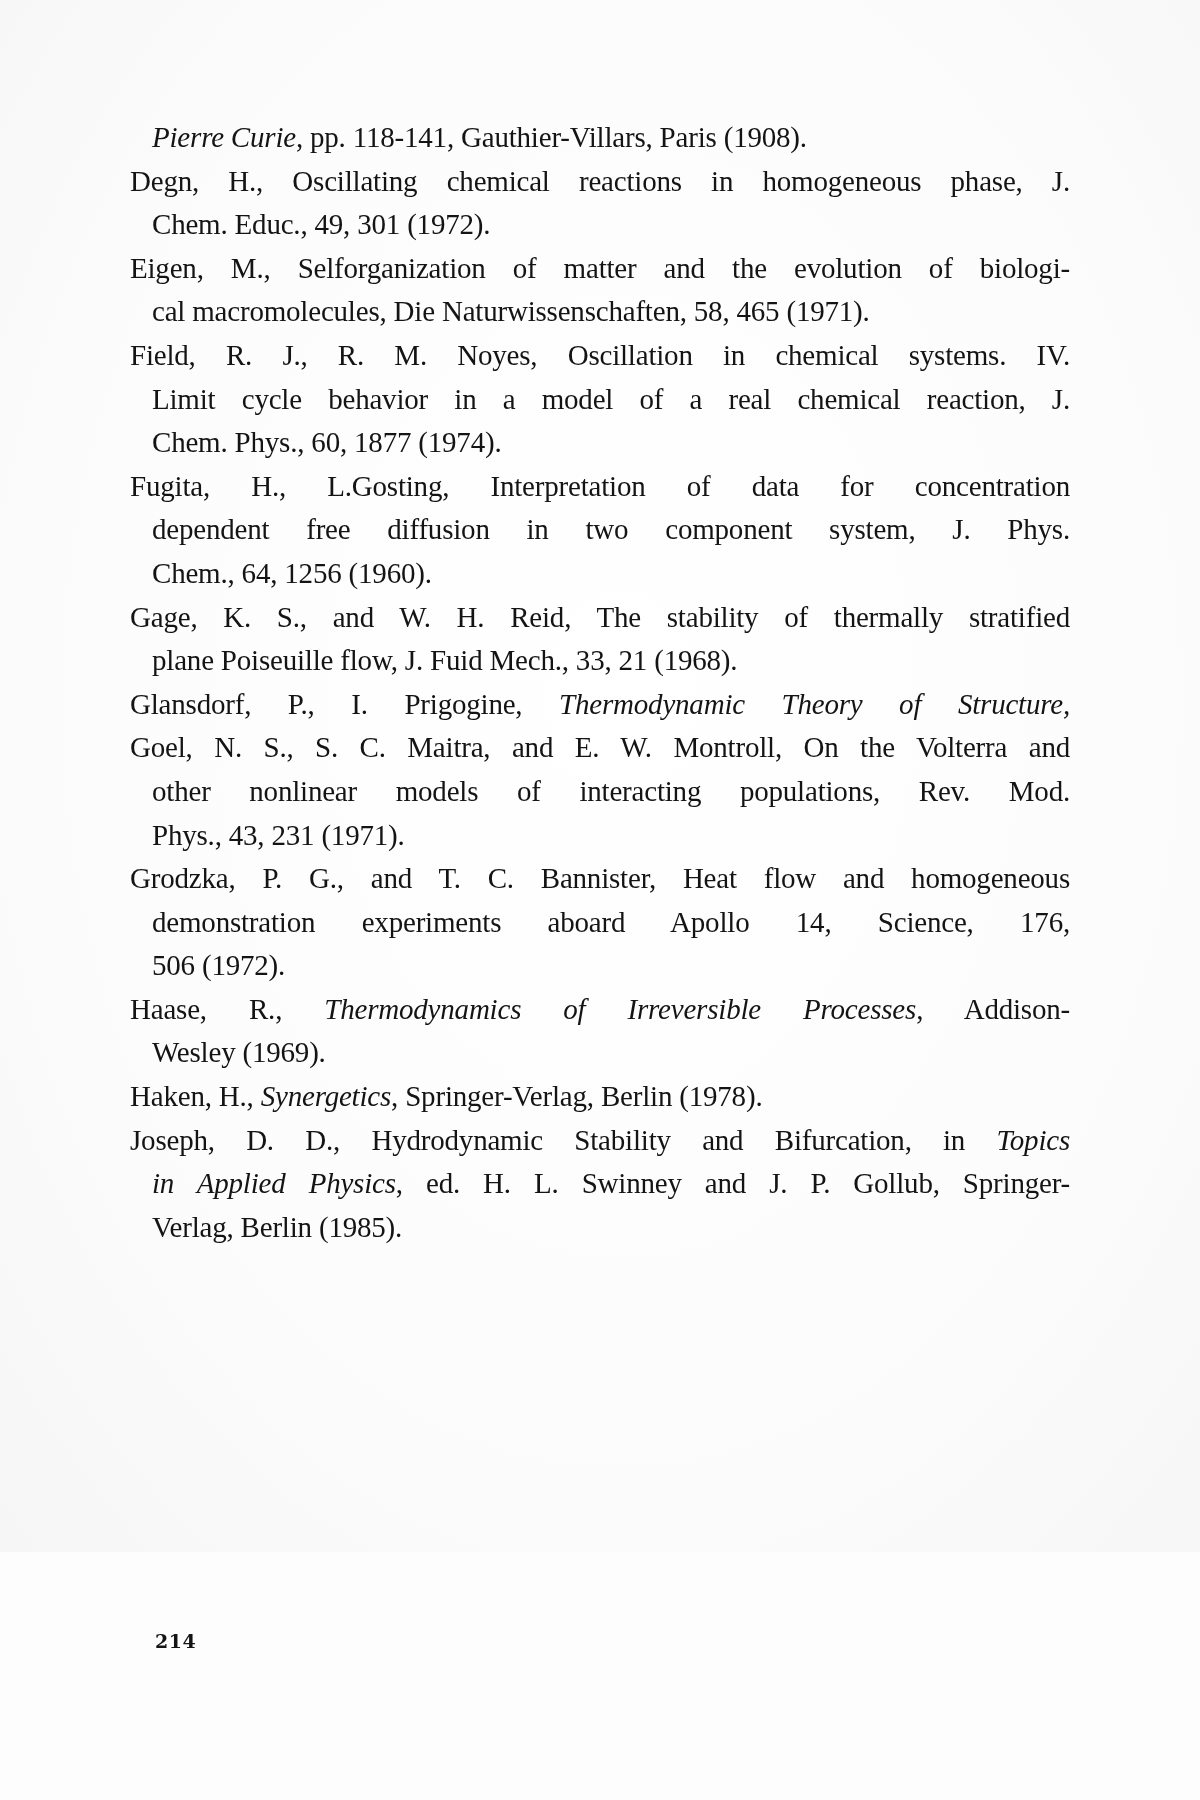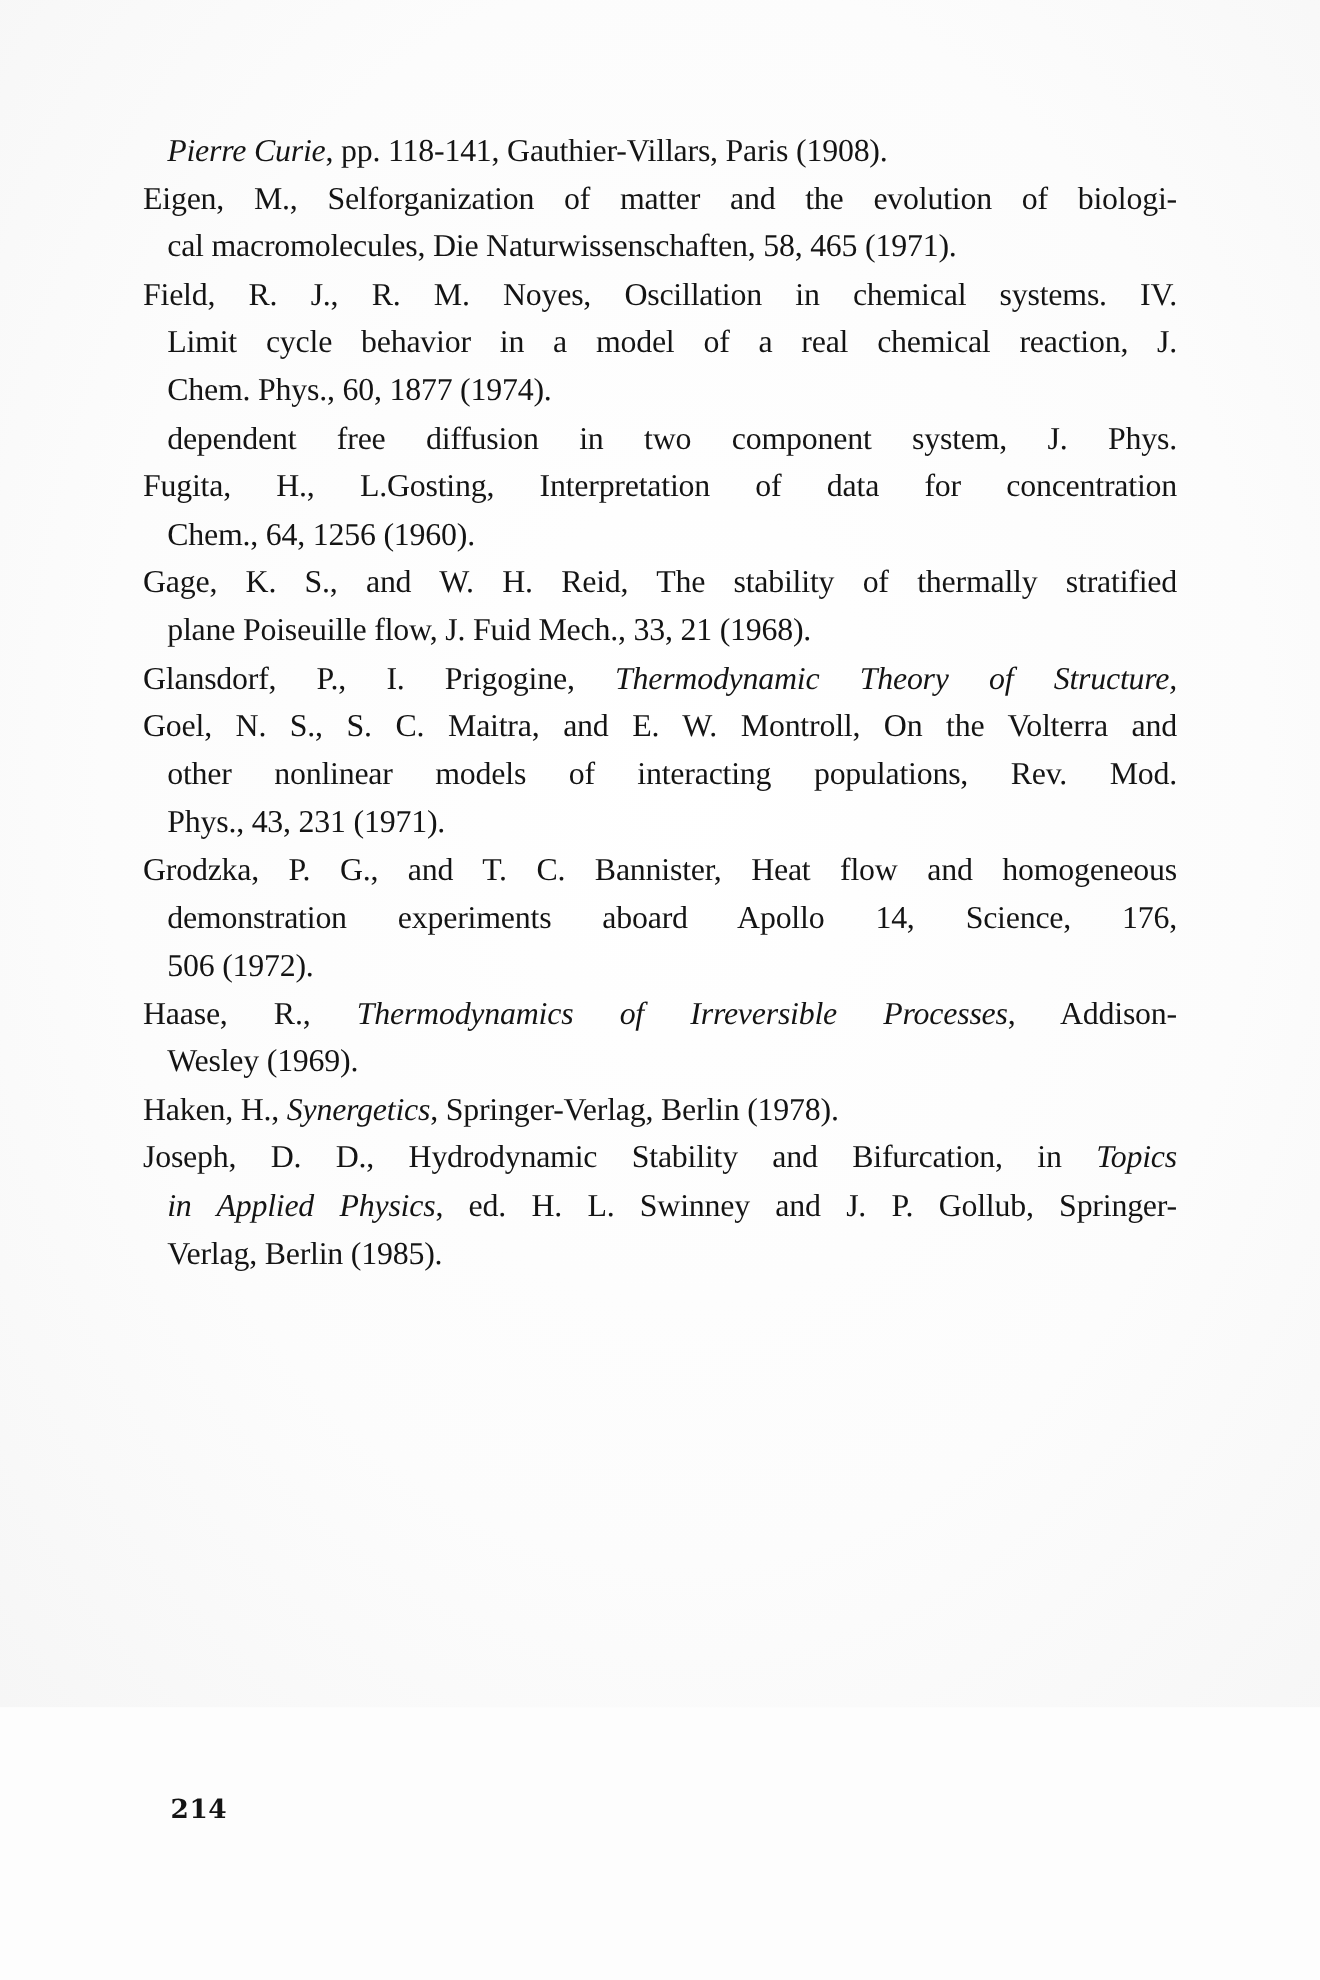--- a/index.html
+++ b/index.html
@@ -42,46 +42,50 @@
     }
     .line.first { padding-left: 0; }
     .line.cont  { padding-left: 22px; }
     .line.just  { text-align: justify; text-align-last: justify; width: 918px; }
     .line.first.just { width: 940px; }
     .it { font-style: italic; }
     .page-number {
       position: absolute;
       left: 155px;
       top: 1630px;
-      font-size: 24px;
+      font-size: 19px;
       font-weight: bold;
       letter-spacing: 0.5px;
       font-family: "DejaVu Serif", serif;
     }
   </style>
 </head>
 <body>
 
 <div class="page">
   <div class="refs" id="refs">
       <div class="entry">
         <span class="line cont"><span class="it">Pierre Curie</span><span>, pp. 118-141, Gauthier-Villars, Paris (1908).</span></span>
       </div>
       <div class="entry">
+        <span class="line first just"><span>Degn, H., Oscillating chemical reactions in homogeneous phase, J.</span></span>
+        <span class="line cont"><span>Chem. Educ., 49, 301 (1972).</span></span>
+      </div>
+      <div class="entry">
         <span class="line first just"><span>Eigen, M., Selforganization of matter and the evolution of biologi-</span></span>
         <span class="line cont"><span>cal macromolecules, Die Naturwissenschaften, 58, 465 (1971).</span></span>
       </div>
       <div class="entry">
         <span class="line first just"><span>Field, R. J., R. M. Noyes, Oscillation in chemical systems. IV.</span></span>
         <span class="line cont just"><span>Limit cycle behavior in a model of a real chemical reaction, J.</span></span>
         <span class="line cont"><span>Chem. Phys., 60, 1877 (1974).</span></span>
       </div>
       <div class="entry">
+        <span class="line first just"><span>Fugita, H., L.Gosting, Interpretation of data for concentration</span></span>
         <span class="line cont just"><span>dependent free diffusion in two component system, J. Phys.</span></span>
-        <span class="line first just"><span>Fugita, H., L.Gosting, Interpretation of data for concentration</span></span>
         <span class="line cont"><span>Chem., 64, 1256 (1960).</span></span>
       </div>
       <div class="entry">
         <span class="line first just"><span>Gage, K. S., and W. H. Reid, The stability of thermally stratified</span></span>
         <span class="line cont"><span>plane Poiseuille flow, J. Fuid Mech., 33, 21 (1968).</span></span>
       </div>
       <div class="entry">
         <span class="line first just"><span>Glansdorf, P., I. Prigogine, </span><span class="it">Thermodynamic Theory of Structure,</span></span>
       </div>
       <div class="entry">

